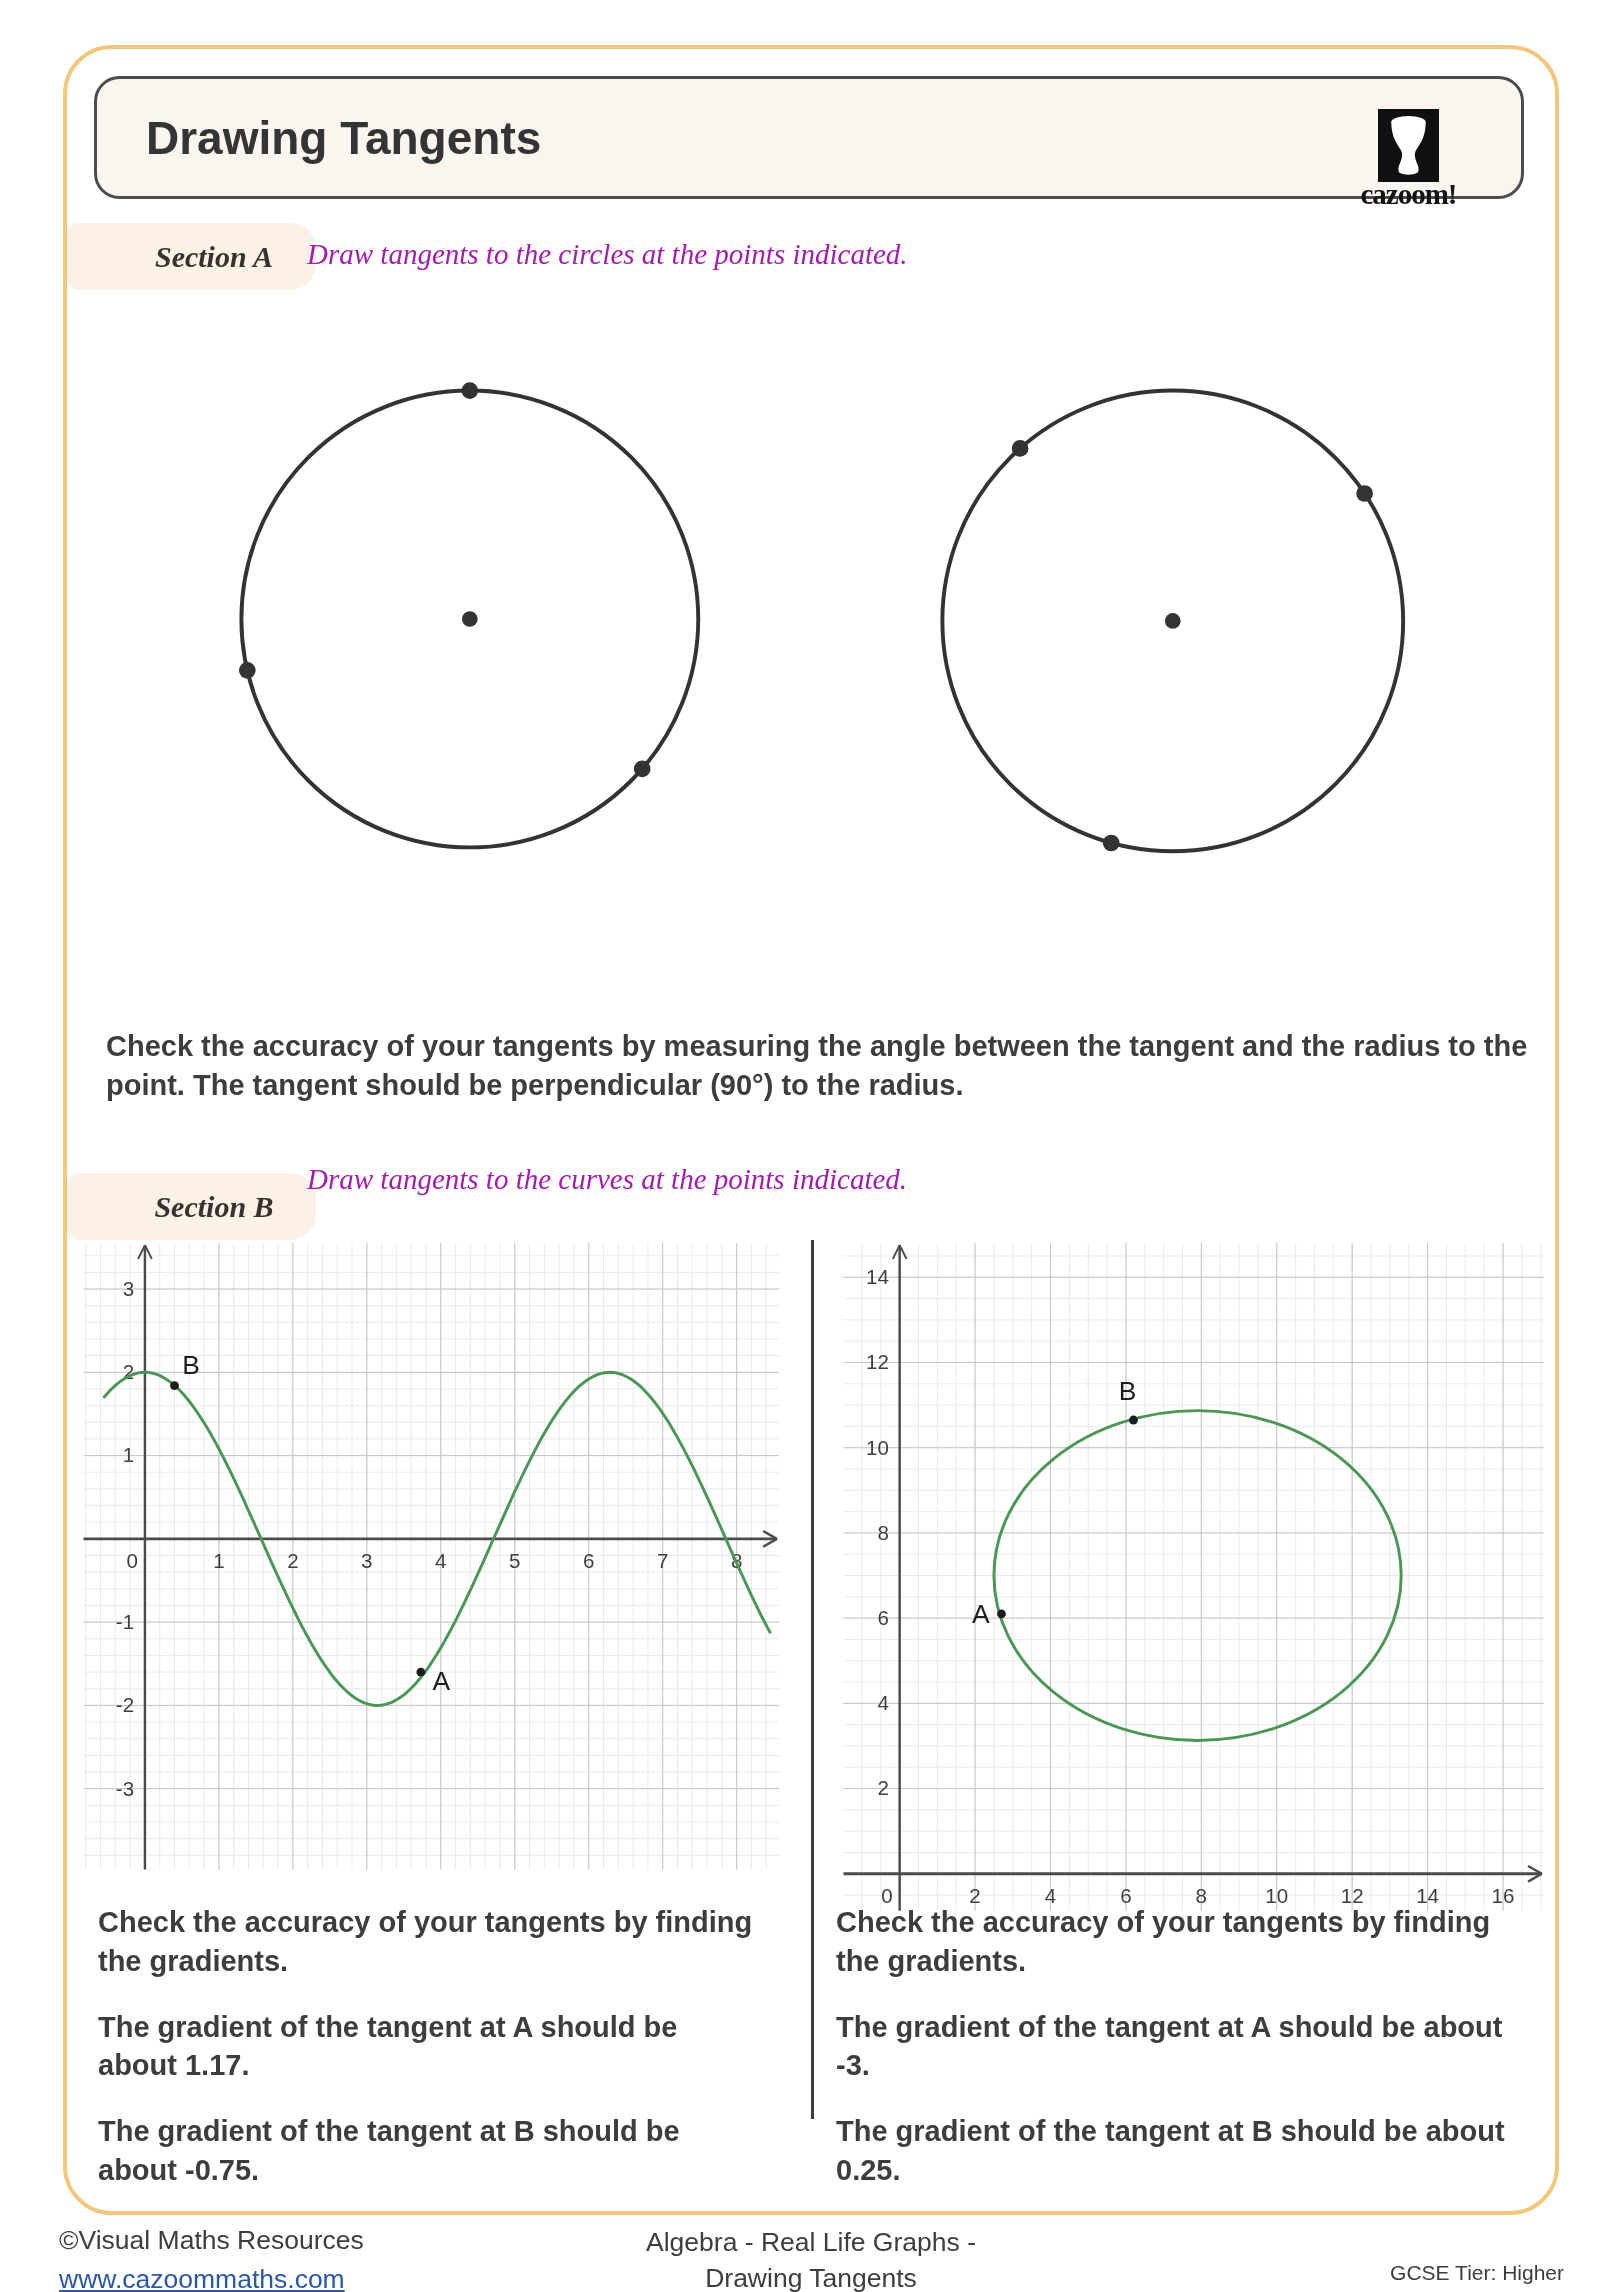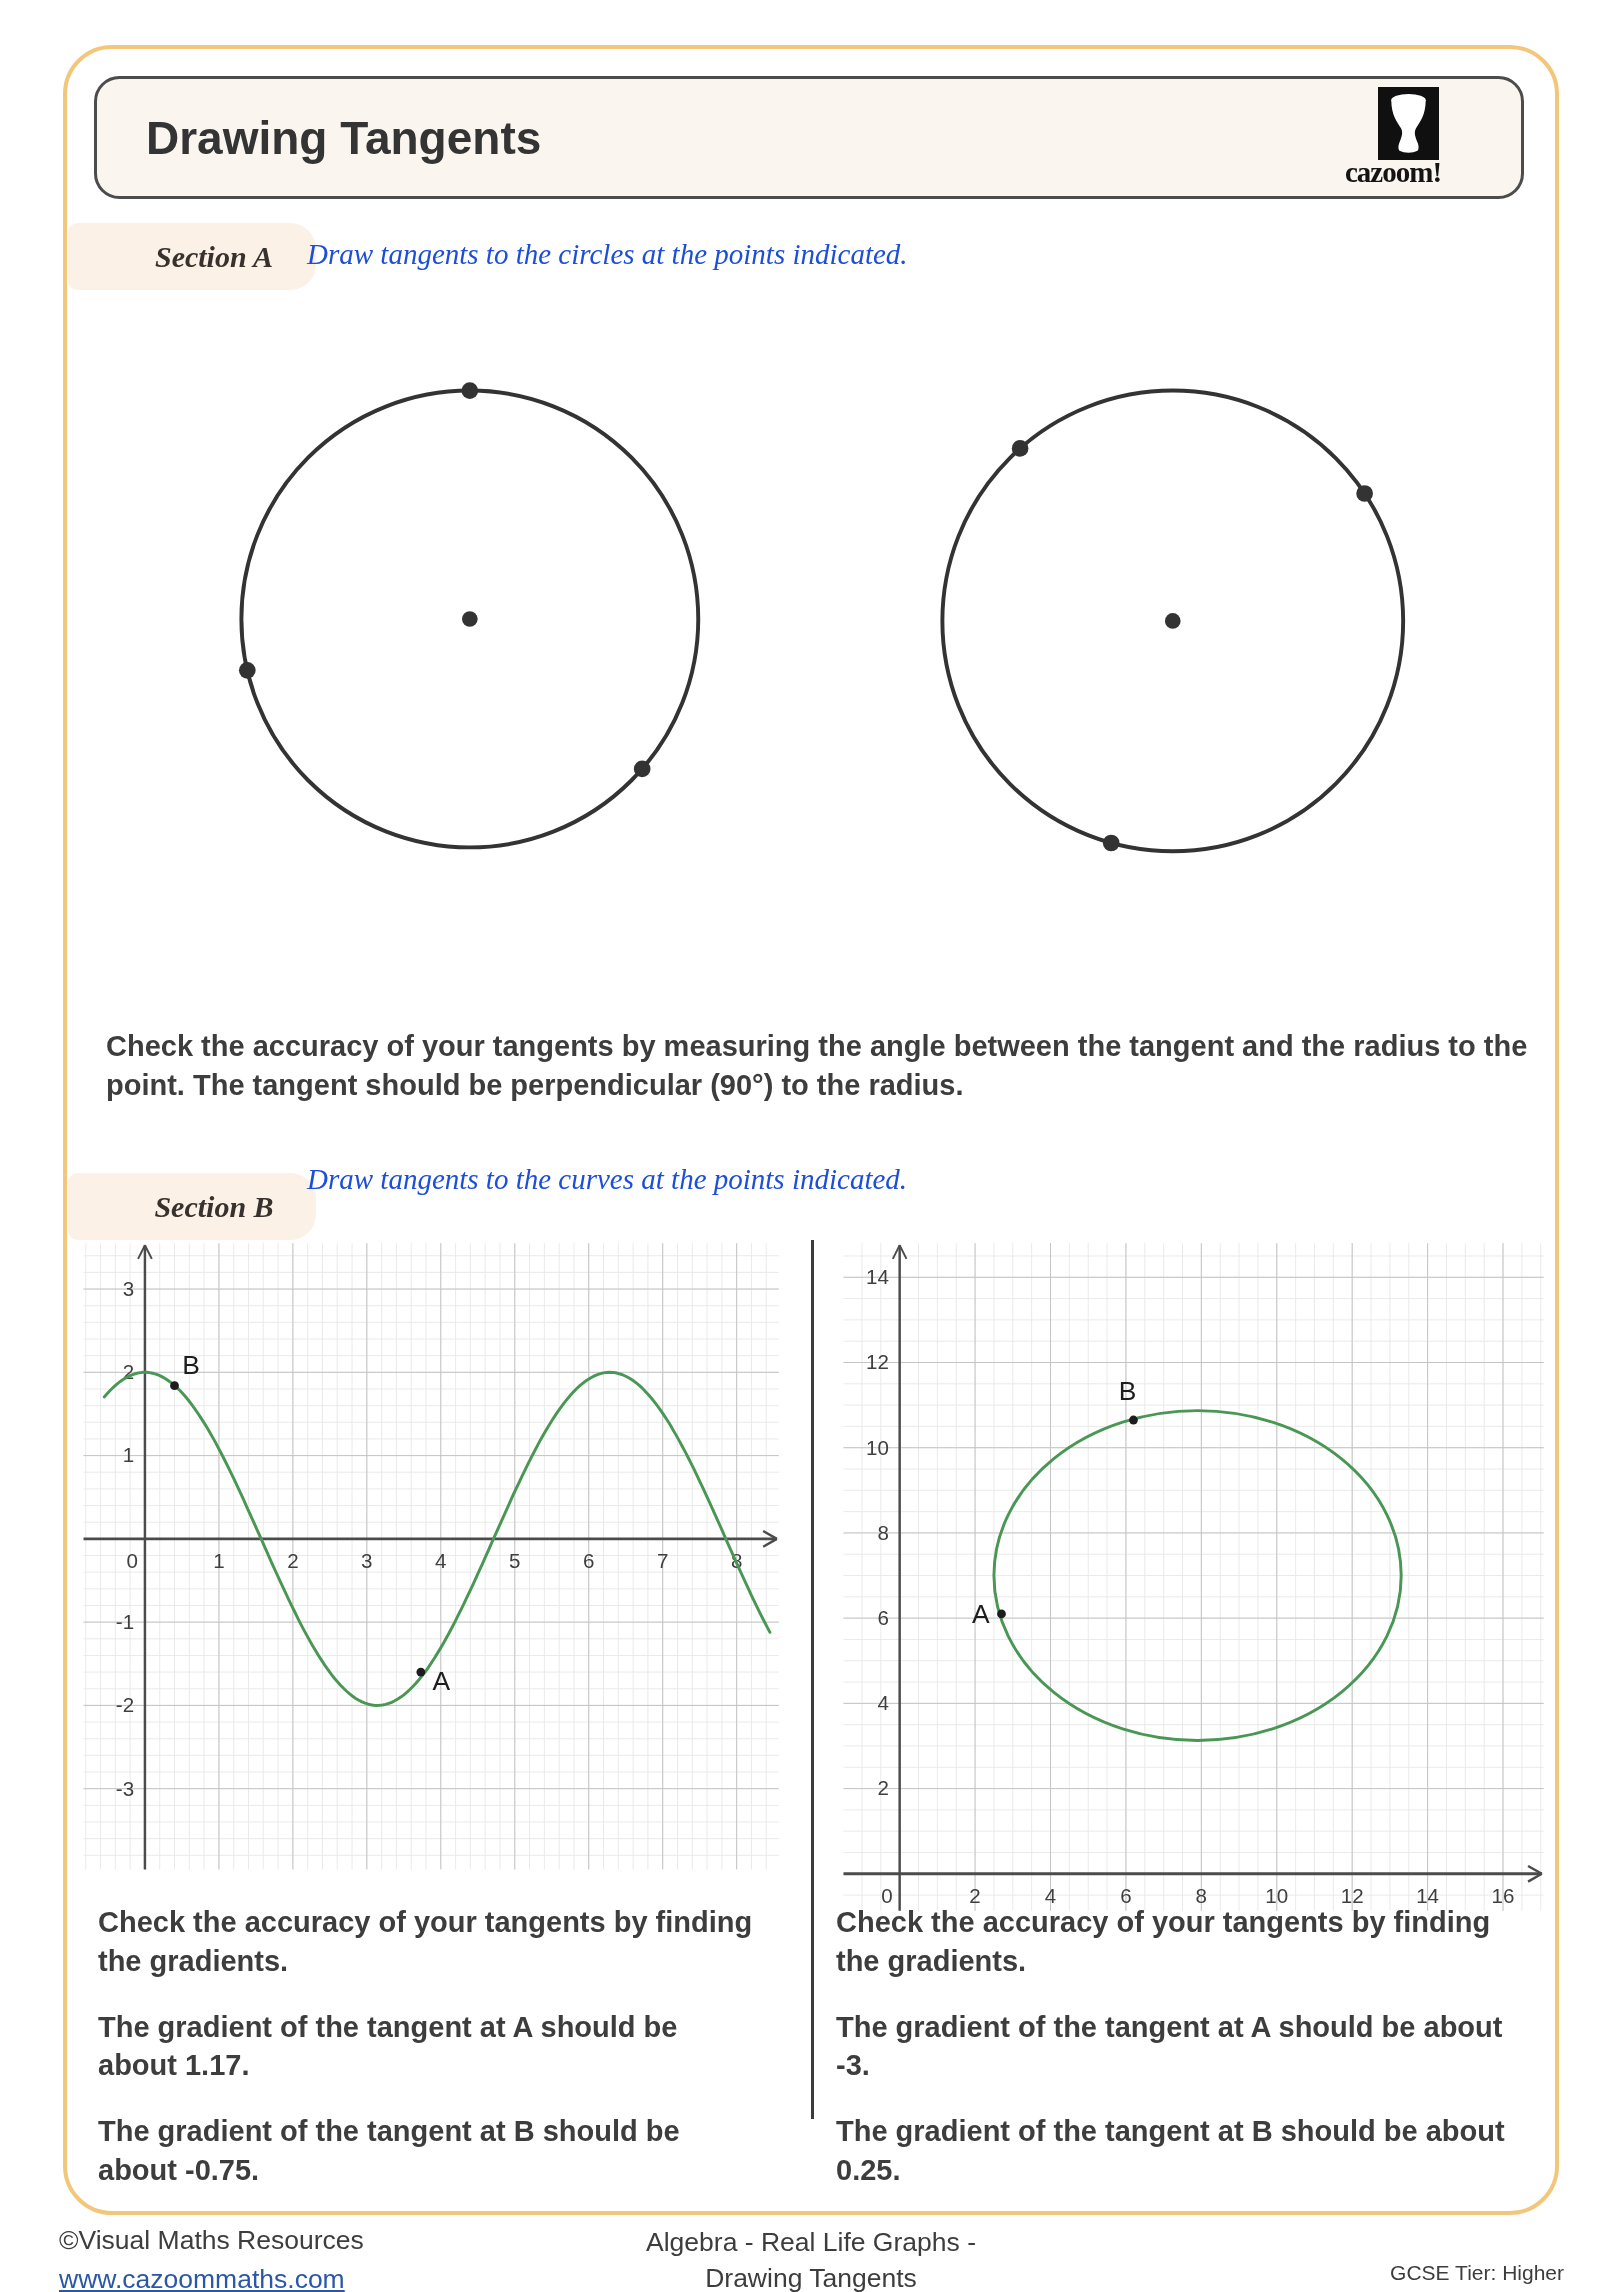--- a/index.html
+++ b/index.html
@@ -13,37 +13,37 @@
   }
   .title-box {
     position:absolute; left:94px; top:76px; width:1430px; height:123px;
     box-sizing:border-box; border:3.9px solid #4c4c4c; border-radius:25.5px;
     background:#faf5ee;
   }
   .title {
     position:absolute; left:49px; top:50%; transform:translateY(-50%);
     font-size:46px; font-weight:800; color:#343434; letter-spacing:0px; margin:0;
   }
-  .logo { position:absolute; right:49px; top:8px; width:127px; }
+  .logo { position:absolute; right:49px; top:30px; width:127px; text-align:center; }
   .logo-square { width:61px; height:73px; background:#101010; margin:0 auto; }
   .logo-text {
     font-family:"Liberation Serif", serif; font-weight:700; font-size:29px;
     letter-spacing:-1px; color:#141414; line-height:1; margin-top:-2px;
   }
   .badge {
     position:absolute; left:68px; width:204px; height:67px; background:#fcf1e7;
     border-radius:9.8px 25.5px 25.5px 9.8px; display:flex; align-items:center; justify-content:center;
     font-family:"Liberation Serif", serif; font-style:italic; font-weight:700;
     font-size:30px; color:#37322e;padding-left:44px;
   }
   .badge-a { top:223px; }
   .badge-b { top:1149px;margin-top:24px; }
   .instruction {
     position:absolute; left:307px; font-family:"Liberation Serif", serif;
-    font-style:italic; font-size:29px; color:#1d4ed8;
+    font-style:italic; font-size:29px; color:#a21caf;
   }
   .instruction-a { top:238px; }
   .instruction-b { top:1163px; }
   .note-a {
     position:absolute; left:98px; top:1019px; width:1423px;
     font-weight:700; font-size:29px; color:#3d3d3d; line-height:1.33; margin:8px;
   }
   .figures { position:absolute; left:61px; top:363px; }
   .chart { position:absolute; }
   #chart-left  { left:83px;  top:1243px; }

